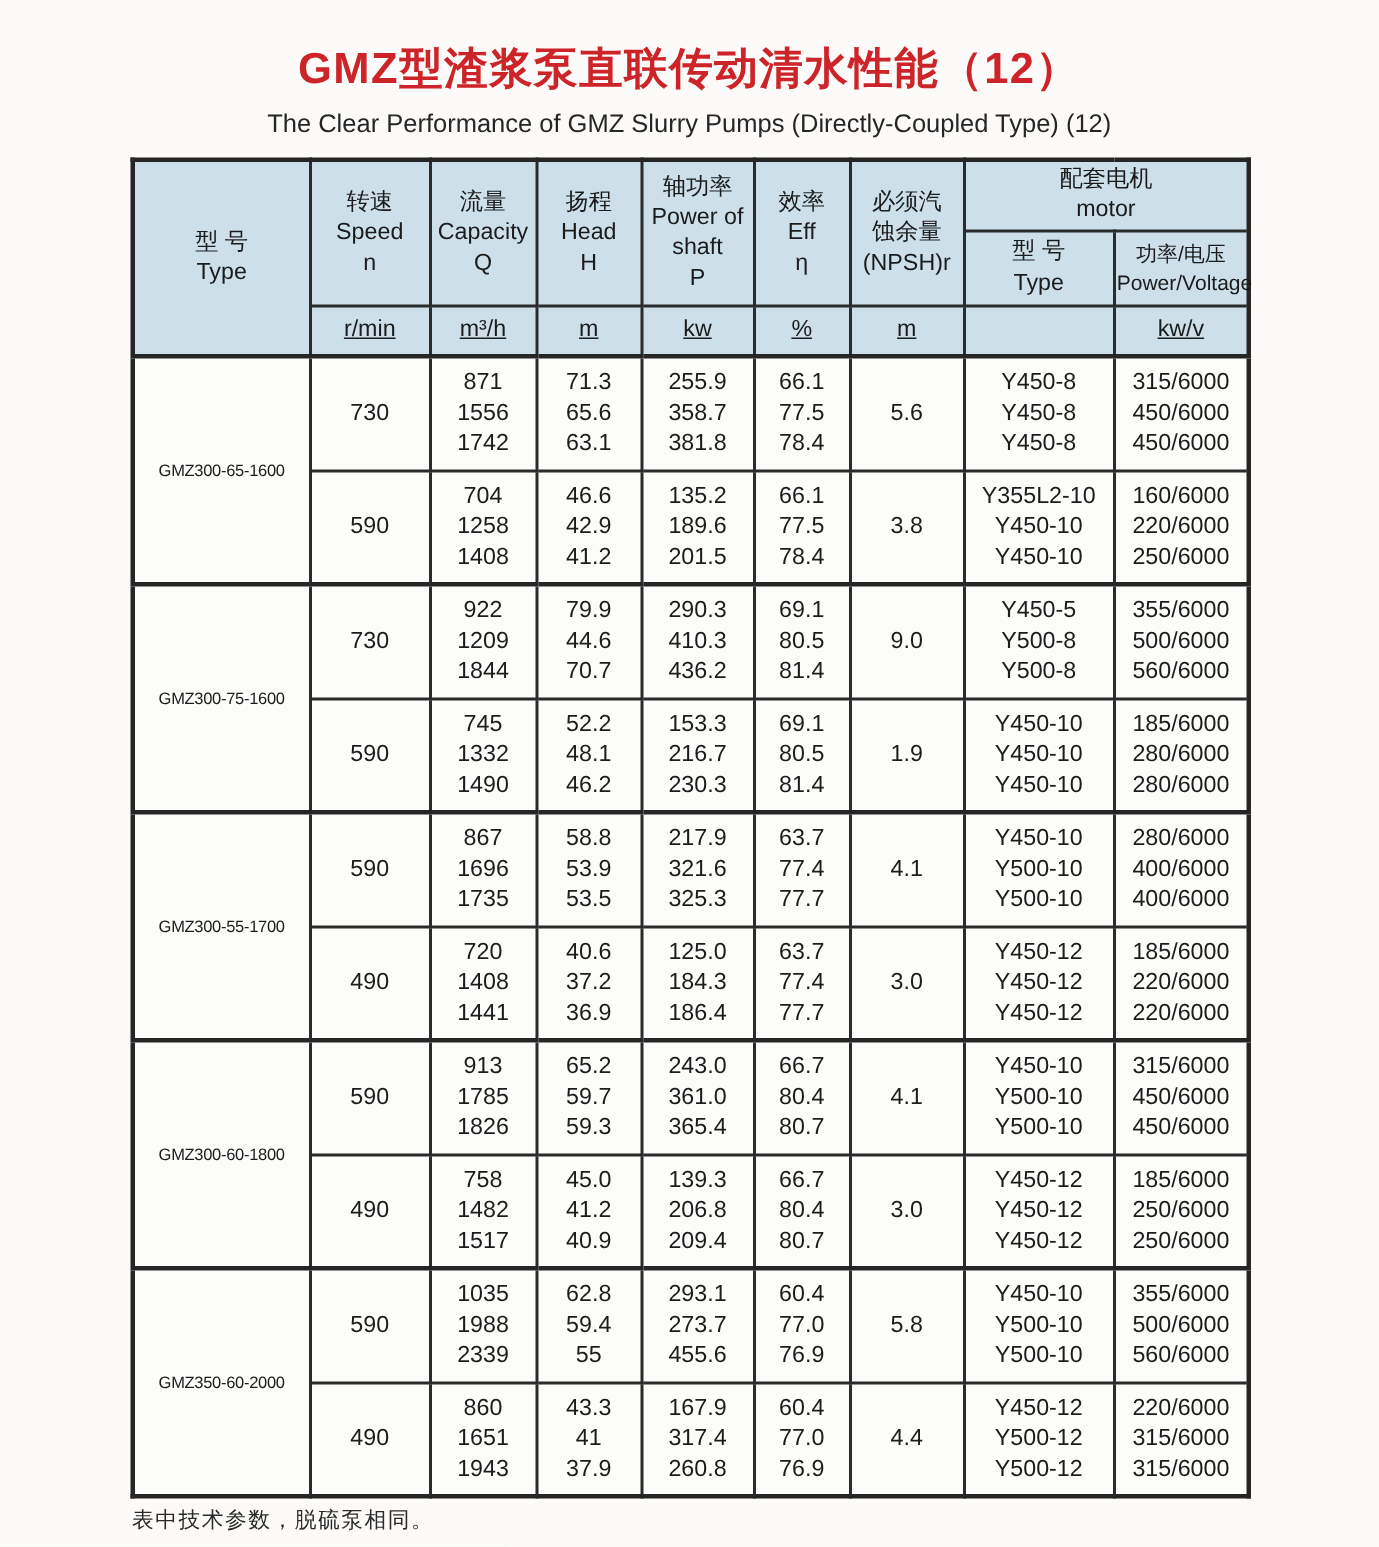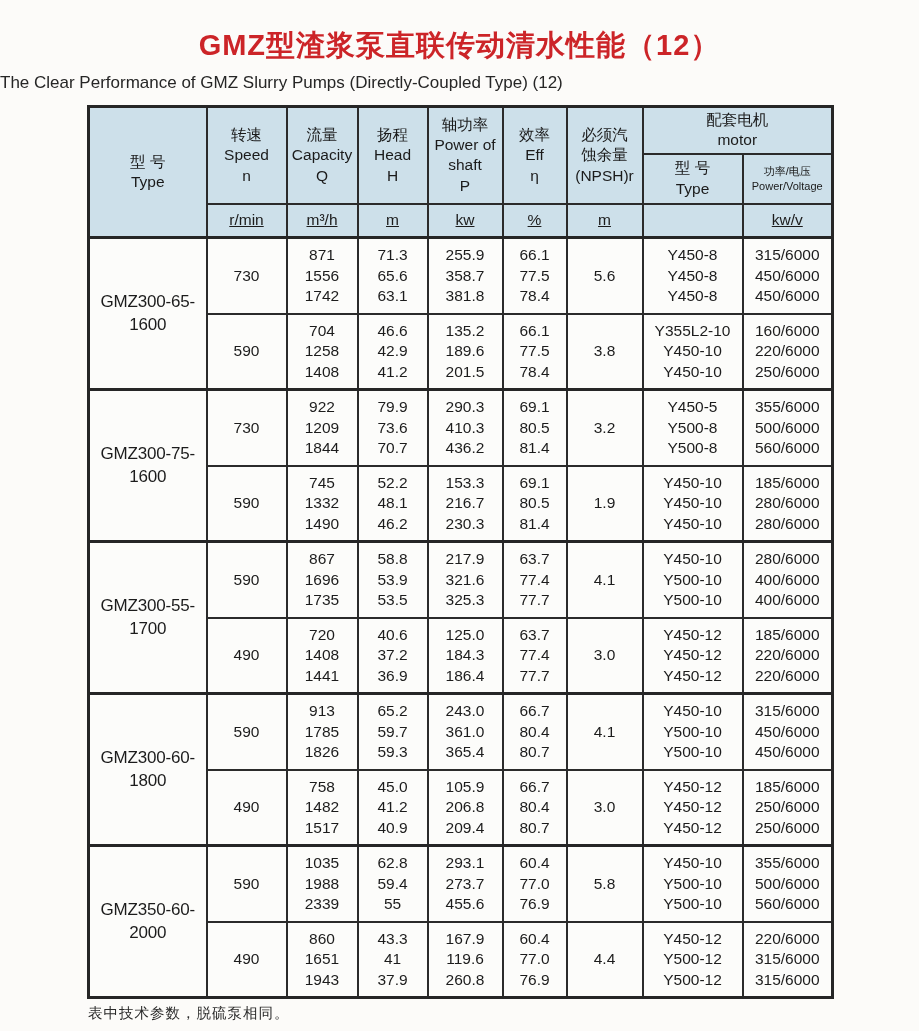--- a/index.html
+++ b/index.html
@@ -17,21 +17,21 @@
     position: relative;
   }
   .title {
     text-align: center;
     color: #cc2428;
     font-size: 29px;
     font-weight: bold;
     letter-spacing: 1px;
   }
   .subtitle {
-    text-align: left;
+    text-align: center;
     color: #262626;
     font-size: 17px;
     margin-top: 7px;
   }
   table.spec {
     border-collapse: collapse;
     table-layout: fixed;
     width: 744px;
     margin: 12px 0 0 87px;
     border: 3px solid #262626;
@@ -44,24 +44,24 @@
     white-space: pre-line;
     font-size: 15.5px;
     line-height: 1.32;
     padding: 2px 1px;
     font-weight: normal;
   }
   thead th { background: #cde0ea; color: #1b1b1b; }
   thead tr.rowA { height: 44px; }
   thead tr.rowB { height: 50px; }
   thead tr.units { height: 34px; text-decoration: underline; }
-  thead th.mpv { font-size: 11px; }
+  thead th.mpv { font-size: 14px; }
   tbody tr { height: 76px; }
   tbody tr.block-start td { border-top: 3px solid #262626; }
-  td.model-cell { font-size: 17px; letter-spacing: -0.2px; }
+  td.model-cell { font-size: 11px; letter-spacing: -0.2px; }
   .footnote {
     margin: 5px 0 0 88px;
     font-size: 14.5px;
     color: #2a2a2a;
     letter-spacing: 1px;
   }
 </style>
 </head>
 <body>
 
@@ -172,29 +172,29 @@
 250/6000</td>
       </tr>
 
       <tr class="block-start">
         <td class="model-cell" rowspan="2">GMZ300-75-1600</td>
         <td>730</td>
         <td>922
 1209
 1844</td>
         <td>79.9
-73.6
+44.6
 70.7</td>
         <td>290.3
 410.3
 436.2</td>
         <td>69.1
 80.5
 81.4</td>
-        <td>3.2</td>
+        <td>9.0</td>
         <td>Y450-5
 Y500-8
 Y500-8</td>
         <td>355/6000
 500/6000
 560/6000</td>
       </tr>
       <tr>
         <td>590</td>
         <td>745
@@ -288,21 +288,21 @@
 450/6000</td>
       </tr>
       <tr>
         <td>490</td>
         <td>758
 1482
 1517</td>
         <td>45.0
 41.2
 40.9</td>
-        <td>105.9
+        <td>139.3
 206.8
 209.4</td>
         <td>66.7
 80.4
 80.7</td>
         <td>3.0</td>
         <td>Y450-12
 Y450-12
 Y450-12</td>
         <td>185/6000
@@ -335,21 +335,21 @@
       </tr>
       <tr>
         <td>490</td>
         <td>860
 1651
 1943</td>
         <td>43.3
 41
 37.9</td>
         <td>167.9
-119.6
+317.4
 260.8</td>
         <td>60.4
 77.0
 76.9</td>
         <td>4.4</td>
         <td>Y450-12
 Y500-12
 Y500-12</td>
         <td>220/6000
 315/6000

